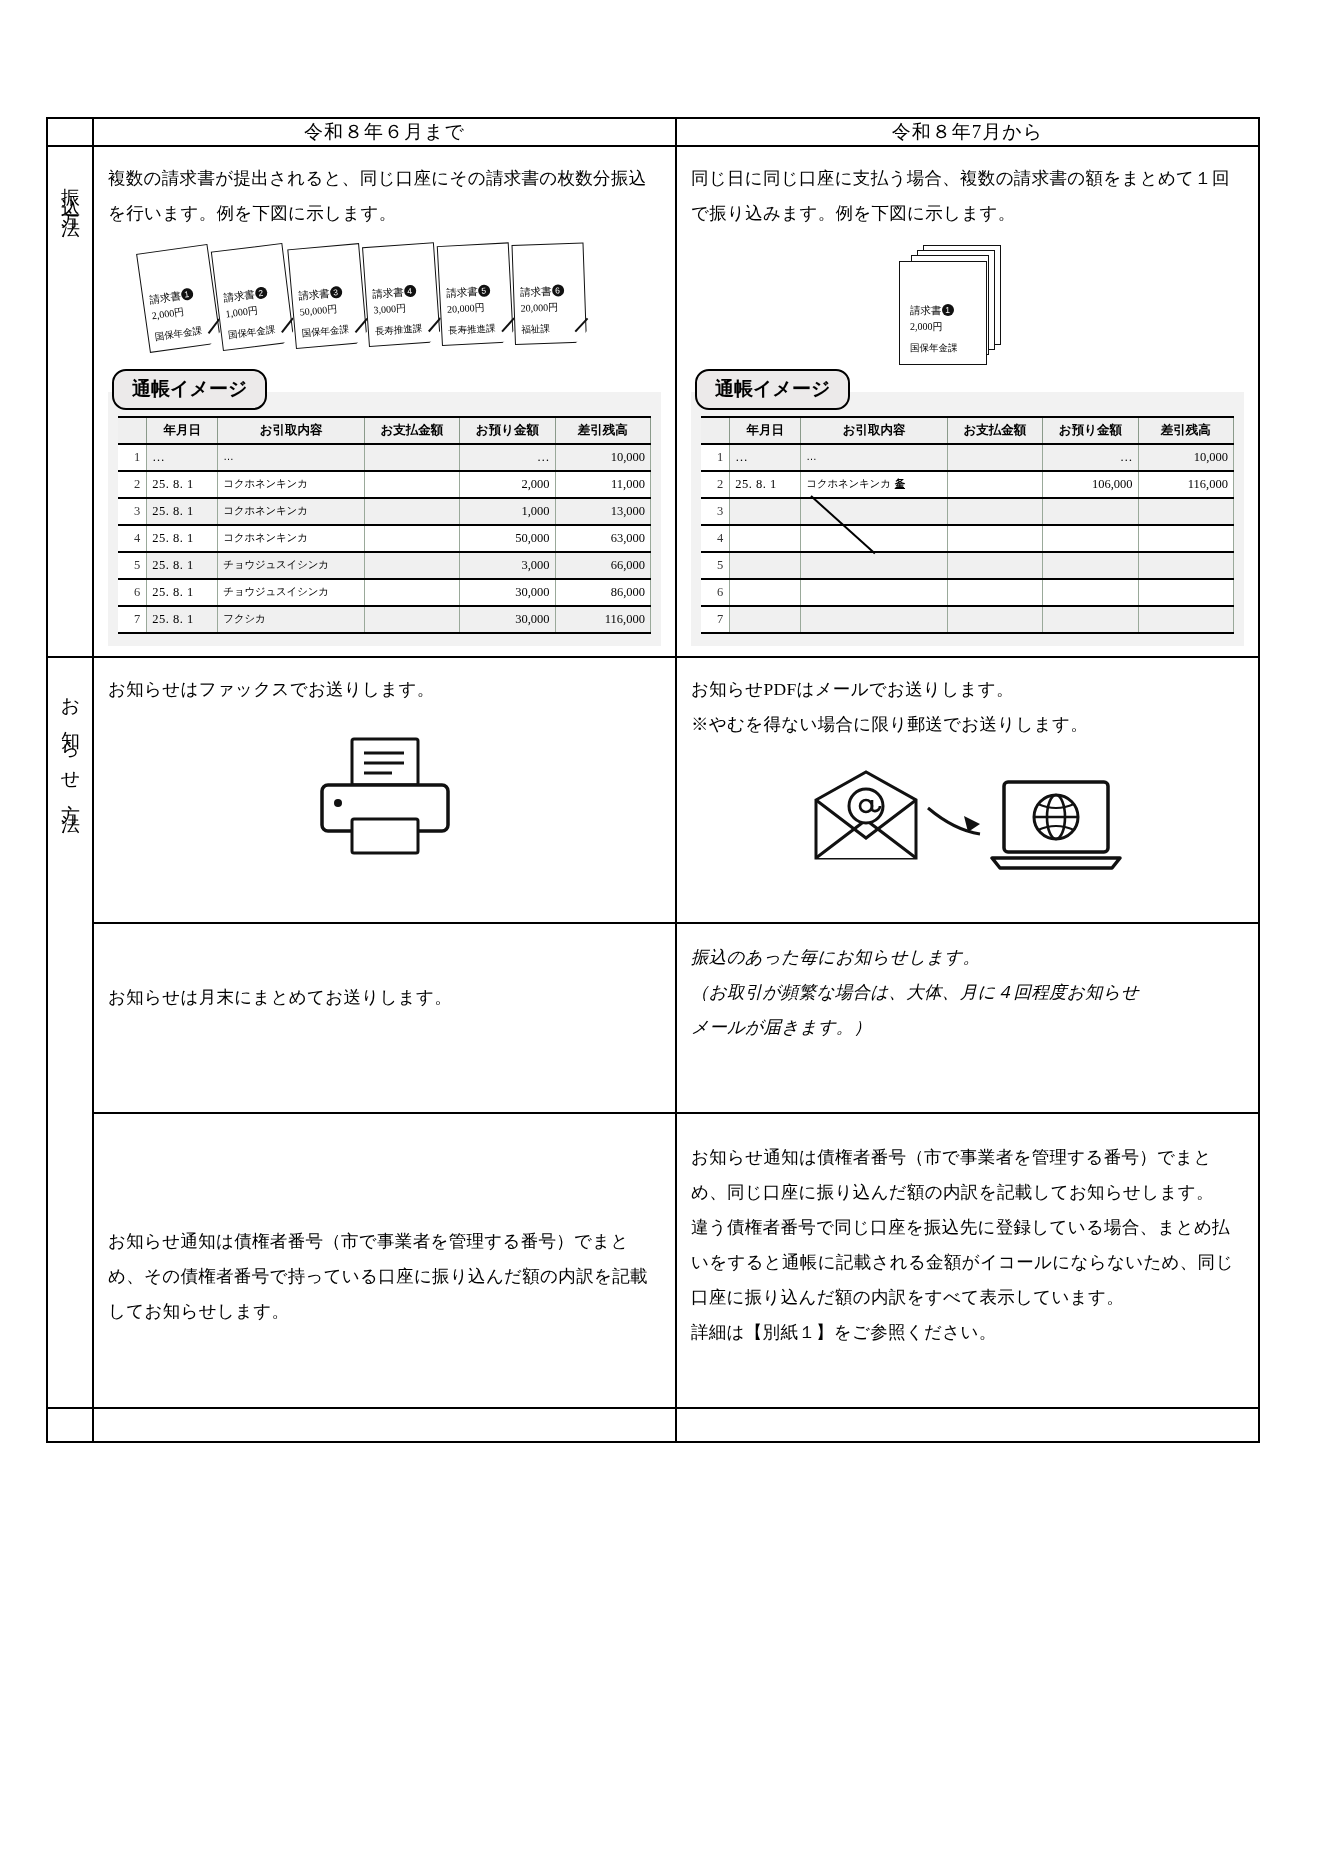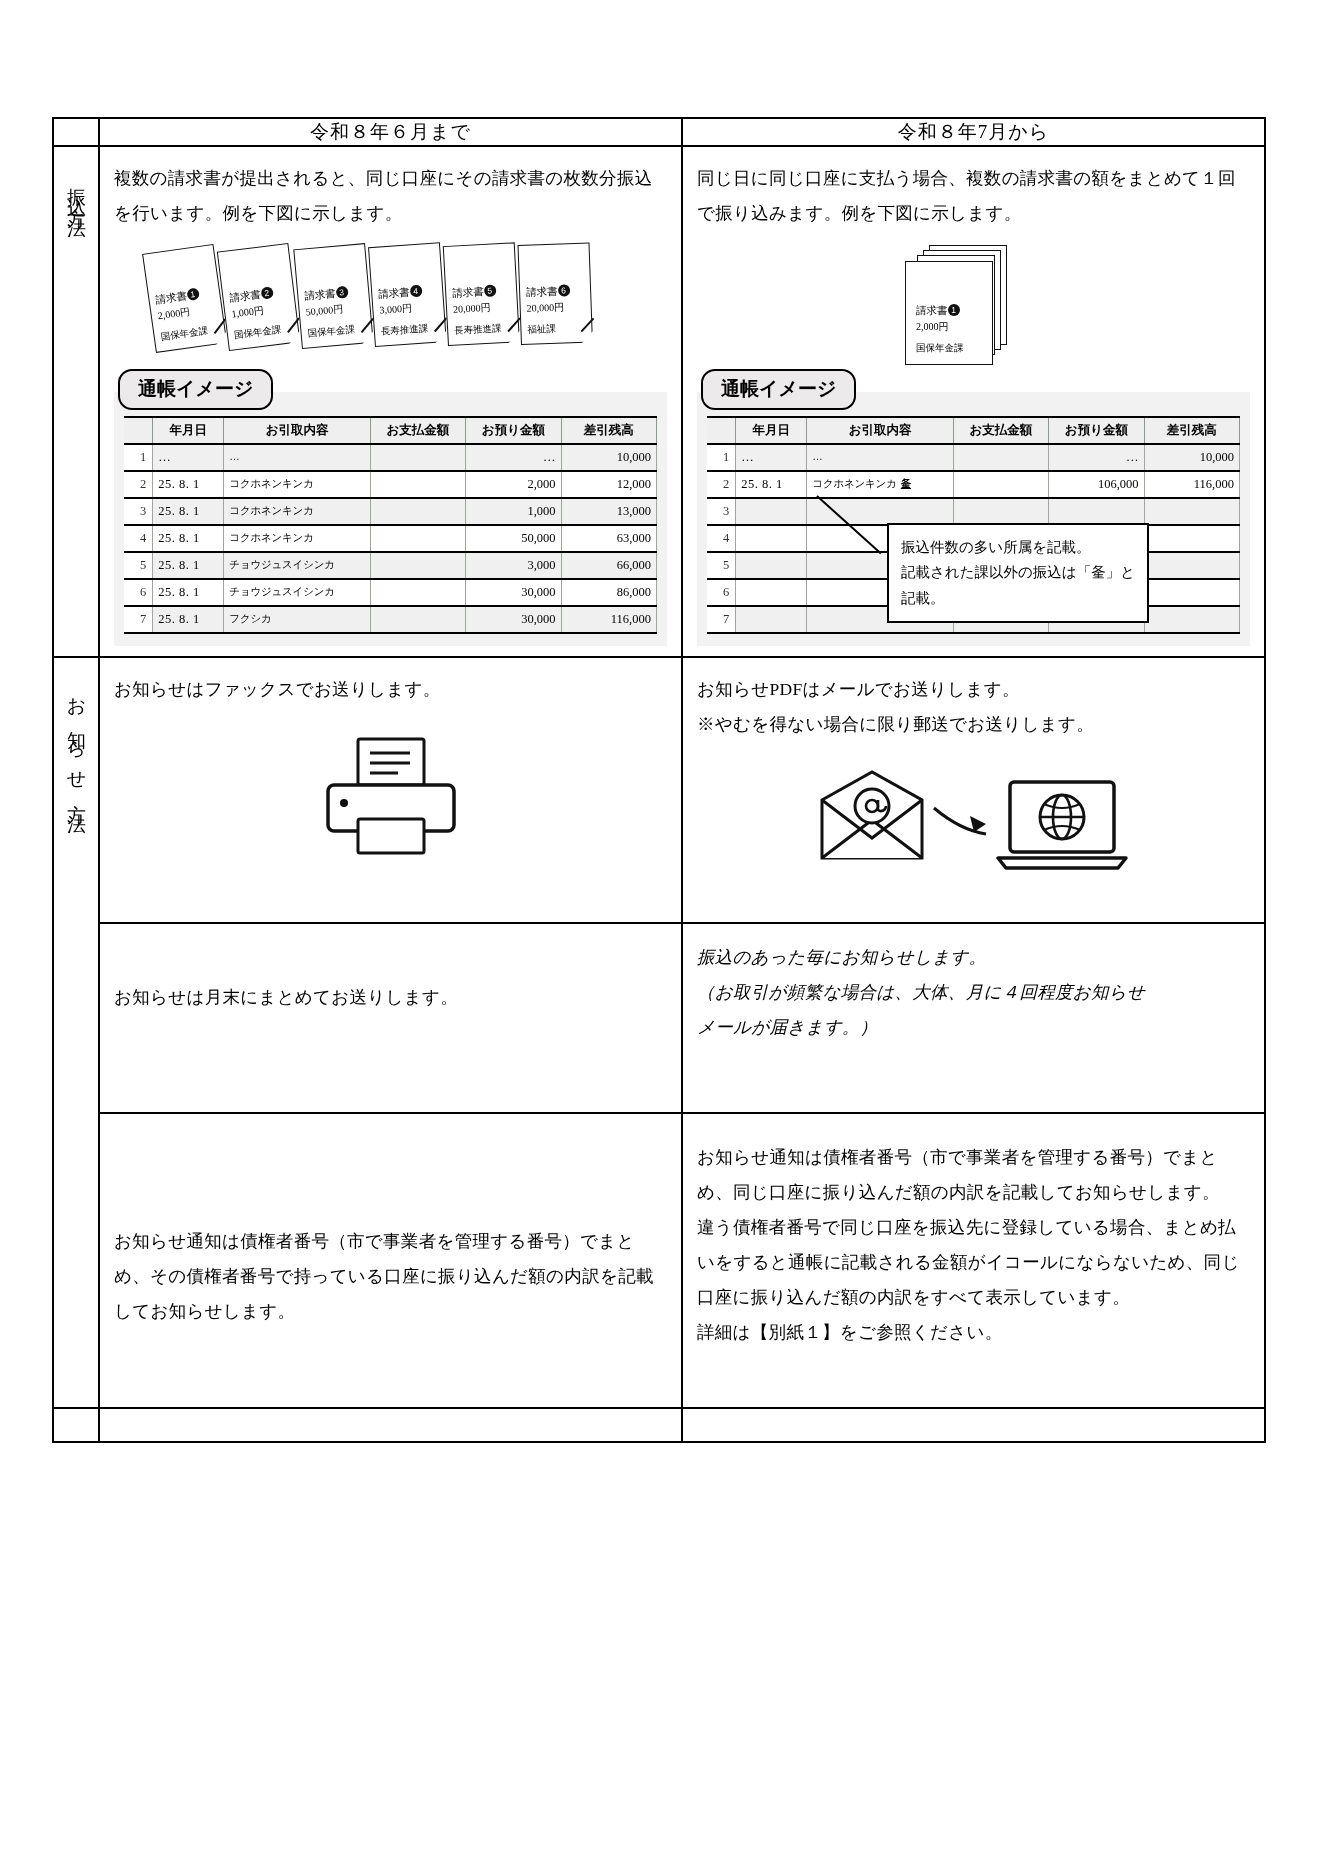--- a/index.html
+++ b/index.html
@@ -19,21 +19,21 @@
     position: absolute;
     left: 68px; top: 73px;
     font-size: 24px;
     font-weight: bold;
     letter-spacing: 0.5px;
     white-space: nowrap;
   }
 
   table.main {
     position: absolute;
-    left: 52px; top: 117px;
+    left: 46px; top: 117px;
     width: 1213px;
     border-collapse: collapse;
     table-layout: fixed;
   }
   table.main td, table.main th {
     border: 2px solid #000;
     vertical-align: top;
     padding: 0;
   }
   .col-label { width: 46px; }
@@ -321,21 +321,21 @@
                     <td class="num"></td>
                     <td class="num">…</td>
                     <td class="num">10,000</td>
                   </tr>
                   <tr>
                     <td class="c0">2</td>
                     <td class="date">25. 8. 1</td>
                     <td class="kana">コクホネンキンカ</td>
                     <td class="num"></td>
                     <td class="num">2,000</td>
-                    <td class="num">12,000</td>
+                    <td class="num">11,000</td>
                   </tr>
                   <tr class="alt">
                     <td class="c0">3</td>
                     <td class="date">25. 8. 1</td>
                     <td class="kana">コクホネンキンカ</td>
                     <td class="num"></td>
                     <td class="num">1,000</td>
                     <td class="num">13,000</td>
                   </tr>
                   <tr>
@@ -474,25 +474,20 @@
                     <td class="num"></td>
                     <td class="num"></td>
                   </tr>
                 </tbody>
               </table>
             </div>
           </div>
         </div>
 
         <div class="leader" style="left:134px; top:348px; width:86px; transform:rotate(42deg);"></div>
-        <div class="callout" style="left:204px; top:376px;">
-          <p>振込件数の多い所属を記載。</p>
-          <p>記載された課以外の振込は「㚅」と</p>
-          <p>記載。</p>
-        </div>
       </td>
     </tr>
 
     <tr>
       <td rowspan="3">
         <div class="vlabel-wrap center">
           <span class="vlabel">お知らせ方法</span>
         </div>
       </td>
       <td>

